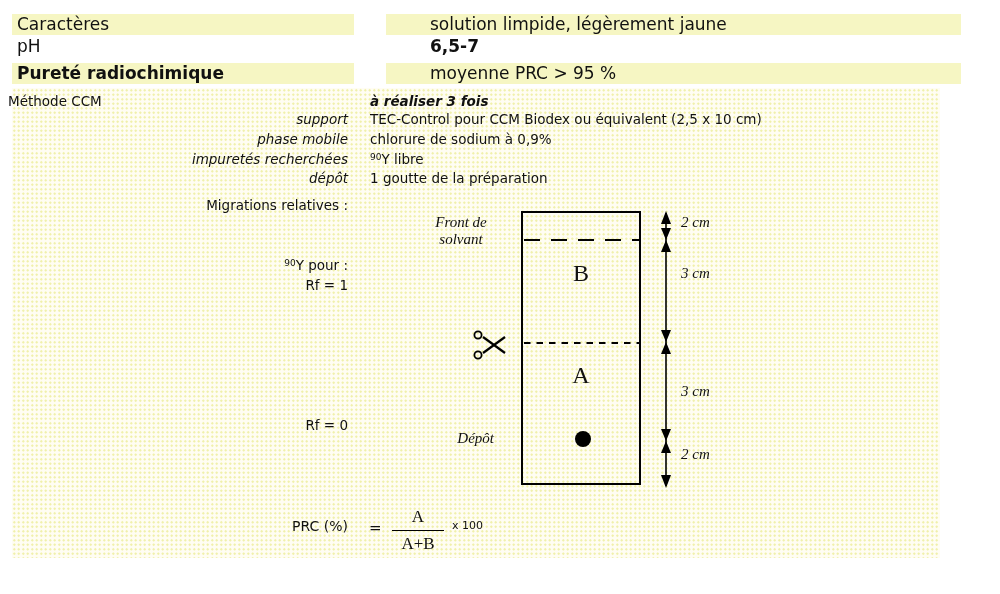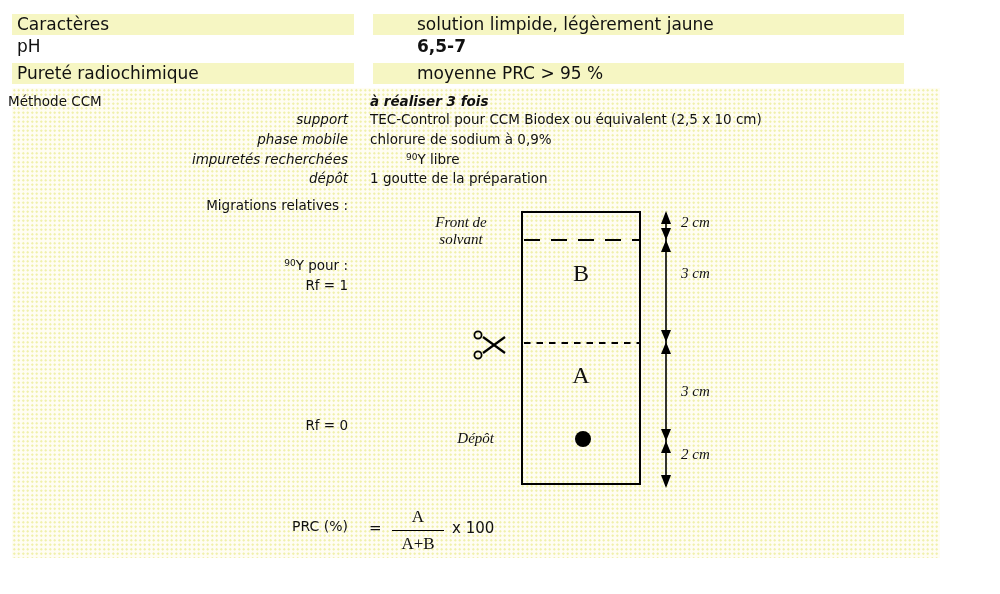--- a/index.html
+++ b/index.html
@@ -10,77 +10,77 @@
     color:#111111;
   }
   #page { position:relative; width:1000px; height:594px; background:#ffffff; overflow:hidden; }
 
   
   .cell {
     position:absolute; height:21px; font-size:17px; line-height:21px;
     white-space:nowrap; padding-left:5px;
   }
   .cell.left  { left:12px;  width:342px; }
-  .cell.right { left:373px; width:531px;padding-left:44px; }
+  .cell.right { left:386px; width:575px;padding-left:44px; }
   .hl { background:#f6f6c3; }
 
   
   #panel {
     position:absolute; left:12px; top:88px; width:928px; height:470px;
     background-color:#fffdf3;
     background-image: radial-gradient(#efefa6 1px, rgba(255,255,255,0) 1.3px);
     background-size:4.5px 4.5px;
   }
 
   .txt   { position:absolute; font-size:13.5px; line-height:19px; white-space:nowrap; }
   .ralign{ position:absolute; left:100px; width:248px; text-align:right;
            font-size:13.5px; line-height:19px; white-space:nowrap; }
   .it    { font-style:italic; }
   .bi    { font-style:italic; font-weight:bold; }
-  .sup   { font-size:9px; position:relative; top:-4px;margin-left:36px; }
+  .sup   { font-size:9px; position:relative; top:-4px; }
   #strip {
     position:absolute; left:521px; top:211px; width:120px; height:274px;
     border:2px solid #000;
   }
   .zone {
     position:absolute; left:521px; width:120px; text-align:center;
     font-family:"Liberation Serif","DejaVu Serif",serif;
     font-size:24px; line-height:26px;
   }
   .diaglabel {
     position:absolute; font-family:"Liberation Serif","DejaVu Serif",serif;
     font-style:italic; font-size:15px; line-height:17px; white-space:nowrap;
   }
   #front-label { left:424px; top:214px; width:74px; text-align:center; }
   #depot-label { left:420px; top:430px; width:74px; text-align:right; }
   .measure { left:681px; }
   svg.overlay { position:absolute; left:0; top:0; width:1000px; height:594px; pointer-events:none; }
 
   
   #formula-eq    { position:absolute; left:369px; top:519px; font-size:15px; }
-  #formula-times { position:absolute; left:452px; top:519px; font-size:15px; }
+  #formula-times { position:absolute; left:452px; top:519px; font-size:11px; }
   #fraction {
     position:absolute; left:392px; top:504px; width:52px; text-align:center;
     font-family:"Liberation Serif","DejaVu Serif",serif; font-size:17px;
   }
   #fraction .num { line-height:26px; height:26px; }
   #fraction .den { line-height:25px; border-top:1.5px solid #000; }
 </style>
 </head>
 <body>
 
 <div id="page">
 
   <div class="cell left hl" style="top:14px;">Caractères</div>
   <div class="cell right hl" style="top:14px;">solution limpide, légèrement jaune</div>
 
   <div class="cell left" style="top:36px;">pH</div>
   <div class="cell right" style="top:36px;font-weight:bold;">6,5-7</div>
 
-  <div class="cell left hl" style="top:63px;">Pureté radiochimique</div>
+  <div class="cell left hl" style="top:63px;font-weight:bold;">Pureté radiochimique</div>
   <div class="cell right hl" style="top:63px;">moyenne PRC &gt; 95 %</div>
 
   <div id="panel"></div>
 
   <div class="txt" style="left:8px; top:92px;">Méthode CCM</div>
   <div class="txt bi" style="left:370px; top:92px;">à réaliser 3 fois</div>
 
   <div class="ralign it" style="top:110px;">support</div>
   <div class="txt" style="left:370px; top:110px;">TEC-Control pour CCM Biodex ou équivalent (2,5 x 10 cm)</div>
 

